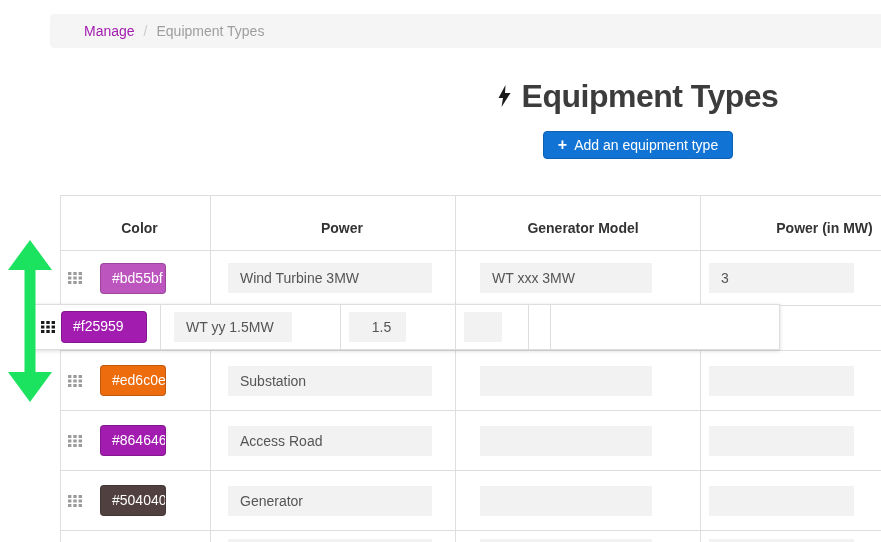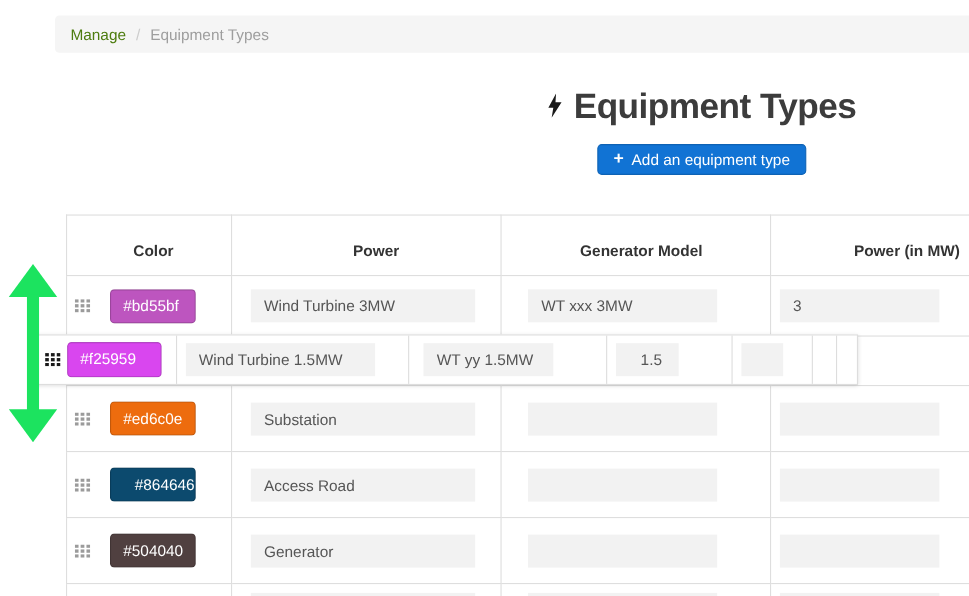--- a/index.html
+++ b/index.html
@@ -8,21 +8,21 @@
     position:relative; overflow:hidden; background:#fff;
     font-family:"Liberation Sans", sans-serif; color:#333;
   }
 
   
   .breadcrumb-bar {
     position:absolute; left:50px; top:14px; width:845px; height:34px;
     background:#f5f5f5; border-radius:4px;
     display:flex; align-items:center; padding-left:14px; font-size:14px;
   }
-  .bc-link { color:#4d7c0f; text-decoration:none; cursor:pointer; }
+  .bc-link { color:#a21caf; text-decoration:none; cursor:pointer;margin-left:20px; }
   .bc-sep { color:#ccc; margin:0 9px; }
   .bc-current { color:#9e9e9e; }
 
   
   .title-wrap {
     position:absolute; left:396px; top:78px; width:484px;
     display:flex; justify-content:center; align-items:center;
   }
   .page-title {
     font-size:32px; font-weight:bold; color:#3c3c3c; letter-spacing:-0.5px;
@@ -54,21 +54,21 @@
   tr.hdr   { height:55px; }
   tr.r-std { height:60px; }
   tr.r-first { height:55px; }
   tr.r-slot  { height:45px; }
   tr.r-partial td { vertical-align:top; }
 
   .cellflex { display:flex; align-items:center; }
   .handle { margin-left:7px; cursor:grab; display:inline-flex; }
   .handle svg { fill:#9b9b9b; }
   .swatch {
-    margin-left:18px; width:78px; height:31px; border-radius:4px;
+    margin-left:18px; width:66px; height:31px; border-radius:4px;
     border:1px solid rgba(0,0,0,0.18); color:#fff; font-size:14px;
     line-height:29px; padding-left:11px; cursor:pointer; overflow:hidden;
   }
   .f-input {
     background:#f2f2f2; border:none; height:30px; font-size:14px;
     color:#555; padding:0 4px 0 12px; font-family:inherit; outline:none;
   }
   .in-name  { margin-left:17px; width:204px; }
   .in-model { margin-left:24px; width:172px; }
   .in-power { margin-left:8px;  width:145px; }
@@ -202,21 +202,21 @@
                   <rect x="5.3" y="0" width="3.4" height="3"></rect>
                   <rect x="10.6" y="0" width="3.4" height="3"></rect>
                   <rect x="0" y="4.5" width="3.4" height="3"></rect>
                   <rect x="5.3" y="4.5" width="3.4" height="3"></rect>
                   <rect x="10.6" y="4.5" width="3.4" height="3"></rect>
                   <rect x="0" y="9" width="3.4" height="3"></rect>
                   <rect x="5.3" y="9" width="3.4" height="3"></rect>
                   <rect x="10.6" y="9" width="3.4" height="3"></rect>
                 </svg>
         </span>
-        <div class="swatch" style="background: #0c4a6e; text-align: right;">#864646</div>
+        <div class="swatch" style="background: #a21caf; text-align: right;">#864646</div>
       </div>
           </td>
       <td><input class="f-input in-name" value="Access Road" style=""></td>
       <td><input class="f-input in-model" value="" style=""></td>
       <td><input class="f-input in-power" value="" style=""></td>
     </tr>
 
     <tr class="r-std">
       <td>
             <div class="cellflex">
@@ -259,25 +259,22 @@
           <rect x="5.3" y="0" width="3.4" height="3"></rect>
           <rect x="10.6" y="0" width="3.4" height="3"></rect>
           <rect x="0" y="4.5" width="3.4" height="3"></rect>
           <rect x="5.3" y="4.5" width="3.4" height="3"></rect>
           <rect x="10.6" y="4.5" width="3.4" height="3"></rect>
           <rect x="0" y="9" width="3.4" height="3"></rect>
           <rect x="5.3" y="9" width="3.4" height="3"></rect>
           <rect x="10.6" y="9" width="3.4" height="3"></rect>
         </svg>
     </span>
-    <div class="swatch h-swatch" style="background: #d946ef;">#f25959</div>
+    <div class="swatch h-swatch" style="background: #a21caf;">#f25959</div>
   </div>
-  <div class="h-cell h-c1">
-      <input class="f-input h-name" value="Wind Turbine 1.5MW" style="">
-    </div>
   <div class="h-cell h-c2">
       <input class="f-input h-model" value="WT yy 1.5MW" style="">
     </div>
   <div class="h-cell h-c3">
       <input class="f-input h-power" value="1.5" style="">
     </div>
   <div class="h-cell h-c4">
       <input class="f-input h-extra" style="">
     </div>
   <div class="h-cell h-c5"></div>

